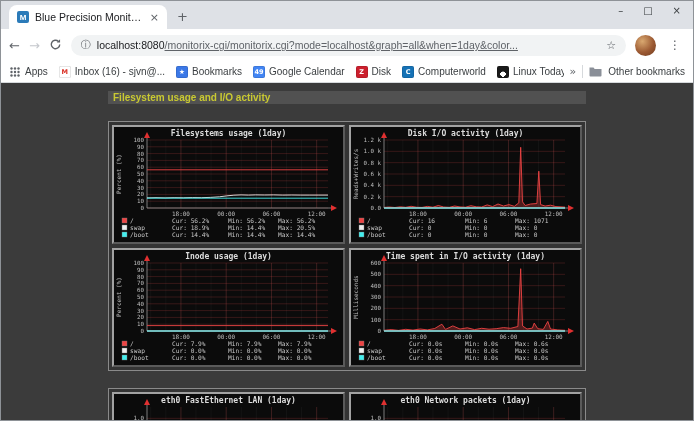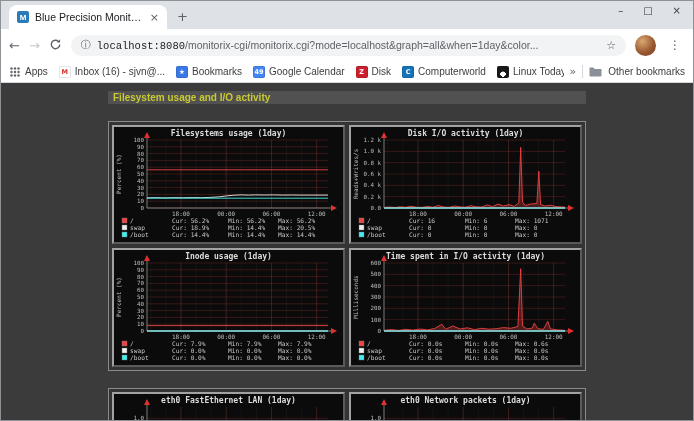--- a/index.html
+++ b/index.html
@@ -19,22 +19,22 @@
   .wincontrols{position:absolute;right:12px;top:4px;display:flex;gap:20px;font-size:10px;color:#3C4043;}
 
   
   .toolbar{height:32px;background:#FFFFFF;display:flex;align-items:center;padding:0 8px;gap:9px;}
   .navbtn{font-size:13px;color:#5F6368;line-height:1;}
   .navbtn.disabled{color:#C4C7CC;}
   .omnibox{flex:1 1 auto;min-width:0;height:21px;background:#F1F3F4;border-radius:11px;display:flex;
            align-items:center;padding:0 10px;gap:6px;}
   .infoicon{font-size:10px;color:#5F6368;flex:0 0 auto;}
   .url{font-size:10.5px;white-space:nowrap;overflow:hidden;min-width:0;flex:1 1 auto;}
-  .url .host{color:#202124;font-family:Liberation Mono, monospace;}
-  .url .path{color:#5F6368;}
+  .url .host{color:#202124;}
+  .url .path{color:#5F6368;text-decoration:underline;}
   .star{font-size:11px;color:#5F6368;flex:0 0 auto;}
   .avatar{flex:0 0 auto;width:21px;height:21px;border-radius:50%;
           background:radial-gradient(circle at 35% 30%,#D9A870 0%,#9C5A33 55%,#6E3A1E 100%);}
   .dots{font-size:12px;color:#5F6368;padding:0 4px;}
 
   
   .bookbar{height:22px;background:#FFFFFF;display:flex;align-items:center;padding:0 8px;
            border-bottom:1px solid #D6D9DC;box-sizing:border-box;}
   .book-left{flex:1 1 auto;display:flex;align-items:center;gap:11px;overflow:hidden;white-space:nowrap;}
   .bm{display:flex;align-items:center;gap:4px;flex:0 0 auto;justify-content:flex-end;}

